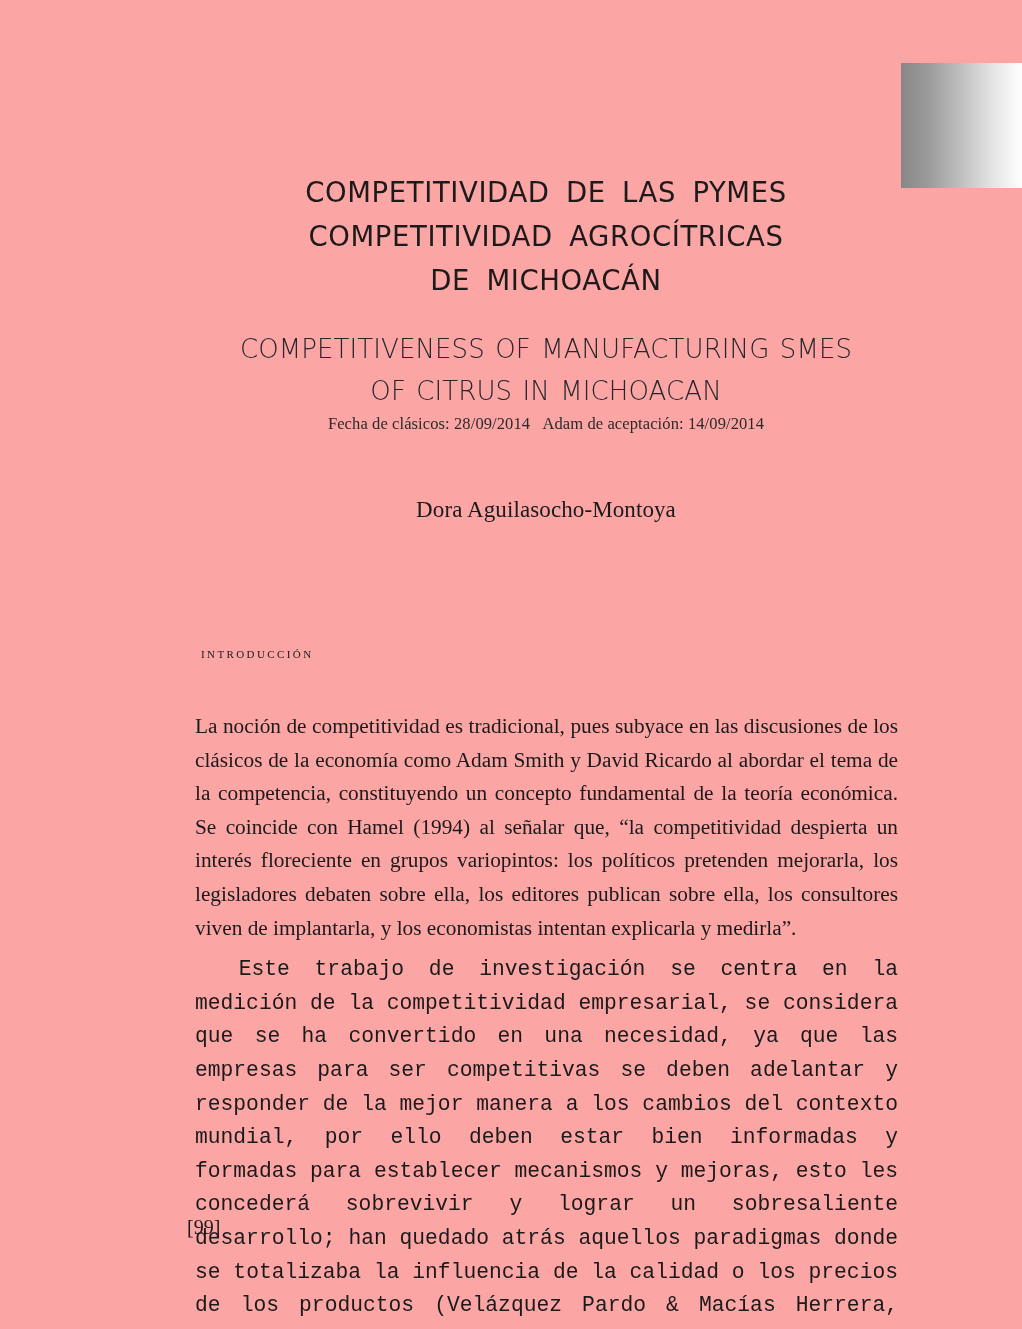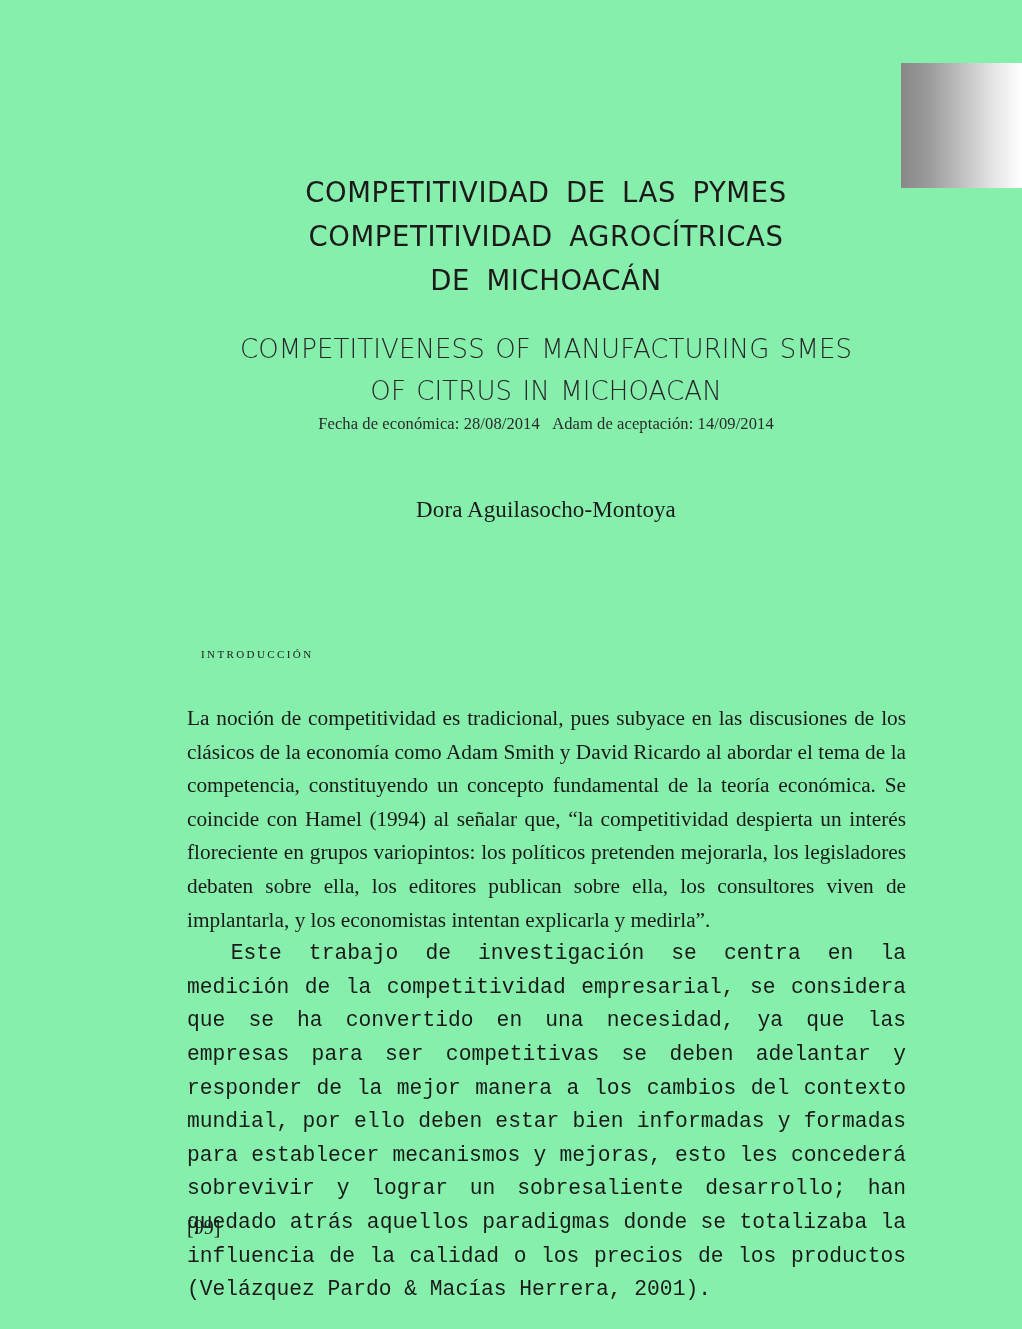--- a/index.html
+++ b/index.html
@@ -5,21 +5,21 @@
   html, body {
     margin: 0;
     padding: 0;
     background: #ffffff;
   }
 
   .page {
     position: relative;
     width: 1022px;
     height: 1329px;
-    background: #86efac;
+    background: #fca5a5;
     overflow: hidden;
     font-family: "Liberation Serif", "DejaVu Serif", serif;
     color: #1a1a1a;
   }
 
   
   .corner-gradient {
     position: absolute;
     left: 901px;
     top: 63px;
@@ -106,21 +106,21 @@
     left: 187px;
     top: 702px;
     width: 719px;
     font-size: 21.3px;
     line-height: 33.6px;
     text-align: justify;
     color: #1a1a1a;
     hyphens: none;
   }
   .body-text p {
-    margin: 0;
+    margin: 8px;
     text-indent: 0;
   }
   .body-text p + p {
     text-indent: 2.05em;
   }
   .body-text p:last-child {
     text-align: justify;
   }
   .lastline-left {
     text-align-last: left;
@@ -151,22 +151,22 @@
       <span>COMPETITIVIDAD AGROCÍTRICAS</span><br>
       <span>DE MICHOACÁN</span>
     </h1>
     <h2 class="title-en">
       <span>COMPETITIVENESS OF MANUFACTURING SMES</span><br>
       <span>OF CITRUS IN MICHOACAN</span>
     </h2>
   </div>
 
   <div class="dates">
-    <span>Fecha de económica:</span>
-    <span>28/08/2014</span><span class="gap"></span>
+    <span>Fecha de clásicos:</span>
+    <span>28/09/2014</span><span class="gap"></span>
     <span>Adam de aceptación:</span>
     <span>14/09/2014</span>
   </div>
 
   <div class="authors">
     <div class="author-line">Dora Aguilasocho-Montoya</div>
   </div>
 
   <div class="section-heading">Introducción</div>
 

